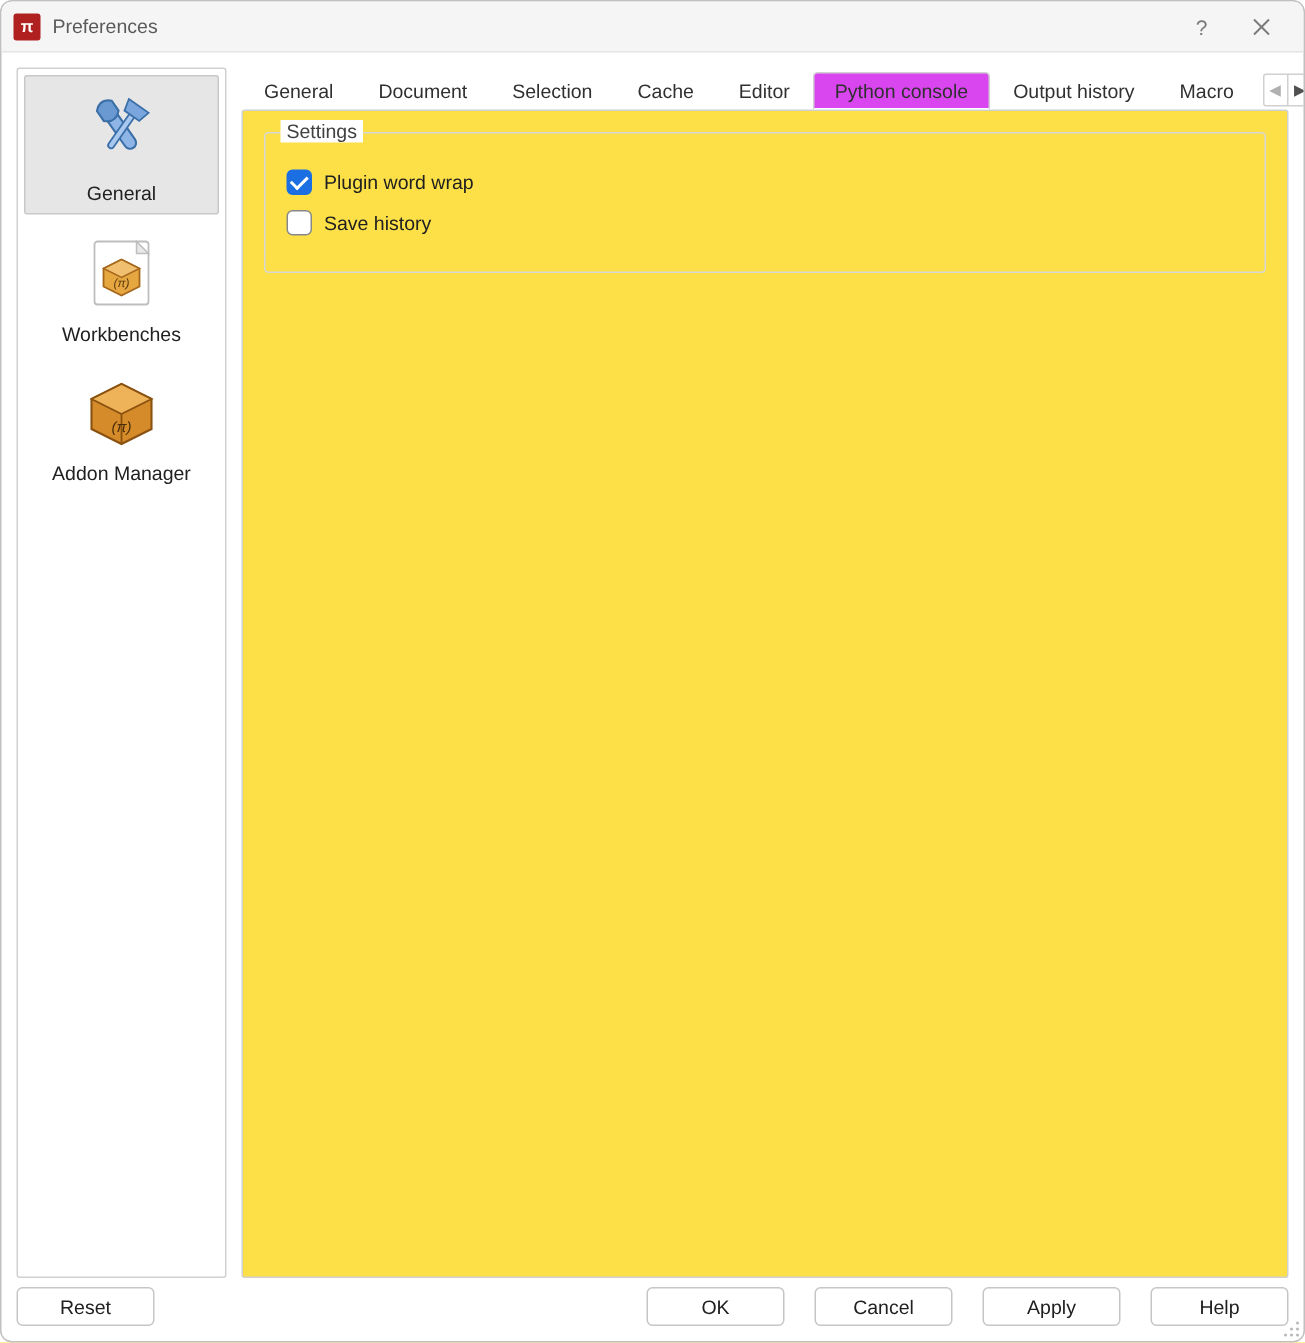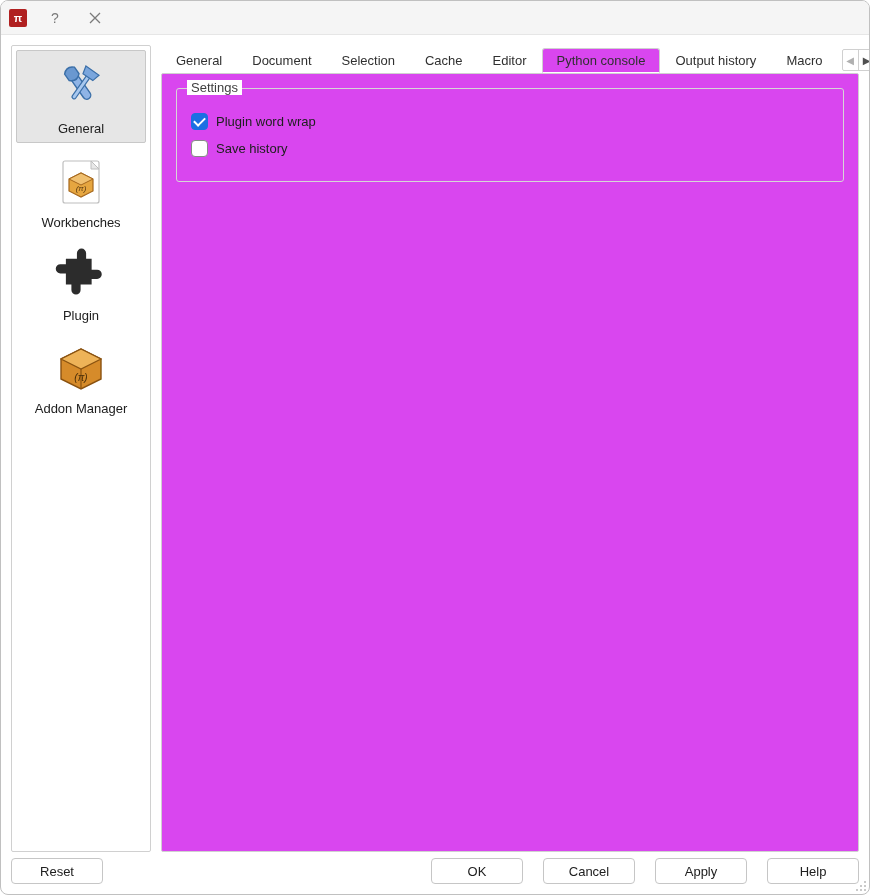--- a/index.html
+++ b/index.html
@@ -143,21 +143,21 @@
     display:flex;align-items:center;justify-content:center;
     font-size: 10px;
     color: #505050;
   }
   .tab-scroll-btn.left { color: #b0b0b0; border-right:1px solid #d0d0d0;}
 
   .tab-panel {
     flex: 1;
     border: 1px solid #d0d0d0;
     border-radius: 2px;
-    background: #d946ef;
+    background: #fde047;
     padding: 14px 14px;
   }
 
   .groupbox {
     border: 1px solid #d6d6d6;
     border-radius: 3px;
     position: relative;
     padding: 18px 14px 14px 14px;
   }
   .groupbox .legend {
@@ -225,20 +225,21 @@
     right: 2px; bottom: 2px;
     width: 12px; height: 12px;
     color: #b8b8b8;
   }
 </style>
 </head>
 <body>
 
 <div class="titlebar">
   <div class="app-icon">π</div>
+  <div class="title">Preferences</div>
   <div class="winbtn">?</div>
   <div class="winbtn">
     <svg width="12" height="12" viewBox="0 0 12 12">
         <path d="M1 1 L11 11 M11 1 L1 11" stroke="#7a7a7a" stroke-width="1.3" fill="none"></path>
       </svg>
   </div>
 </div>
 
 <div class="main">
 
@@ -268,28 +269,20 @@
           <g transform="translate(16,14)">
             <polygon points="0,10 12,4 24,10 24,22 12,28 0,22" fill="#e6a640" stroke="#a5671c" stroke-width="1.2"></polygon>
             <polygon points="0,10 12,4 24,10 12,16" fill="#f0c070" stroke="#a5671c" stroke-width="1"></polygon>
             <text x="12" y="22" font-size="8" font-style="italic" text-anchor="middle" fill="#5a3a10">(π)</text>
           </g>
         </svg>
       </div>
       <div class="sb-label">Workbenches</div>
     </div>
 
-    <div class="sb-item">
-      <div class="sb-icon">
-        <svg width="56" height="52" viewBox="0 0 56 52">
-          <path d="M14 16 H26 V10 a5 5 0 0 1 10 0 V16 H42 V28 H48 a5 5 0 0 1 0 10 H42 V44 H30 V50 a5 5 0 0 1 -10 0 V44 H14 V32 H8 a5 5 0 0 1 0 -10 H14 Z" transform="translate(0,-4) scale(0.92)" fill="#2c2c2c"></path>
-        </svg>
-      </div>
-      <div class="sb-label">Plugin</div>
-    </div>
 
     <div class="sb-item">
       <div class="sb-icon">
         <svg width="56" height="52" viewBox="0 0 56 52">
           <polygon points="8,18 28,8 48,18 48,38 28,48 8,38" fill="#d68b2a" stroke="#8a5210" stroke-width="1.4"></polygon>
           <polygon points="8,18 28,8 48,18 28,28" fill="#eeb358" stroke="#8a5210" stroke-width="1.2"></polygon>
           <polyline points="28,28 28,48" fill="none" stroke="#8a5210" stroke-width="1.2"></polyline>
           <text x="28" y="40" font-size="10" font-style="italic" text-anchor="middle" fill="#4a2e08">(π)</text>
         </svg>
       </div>

